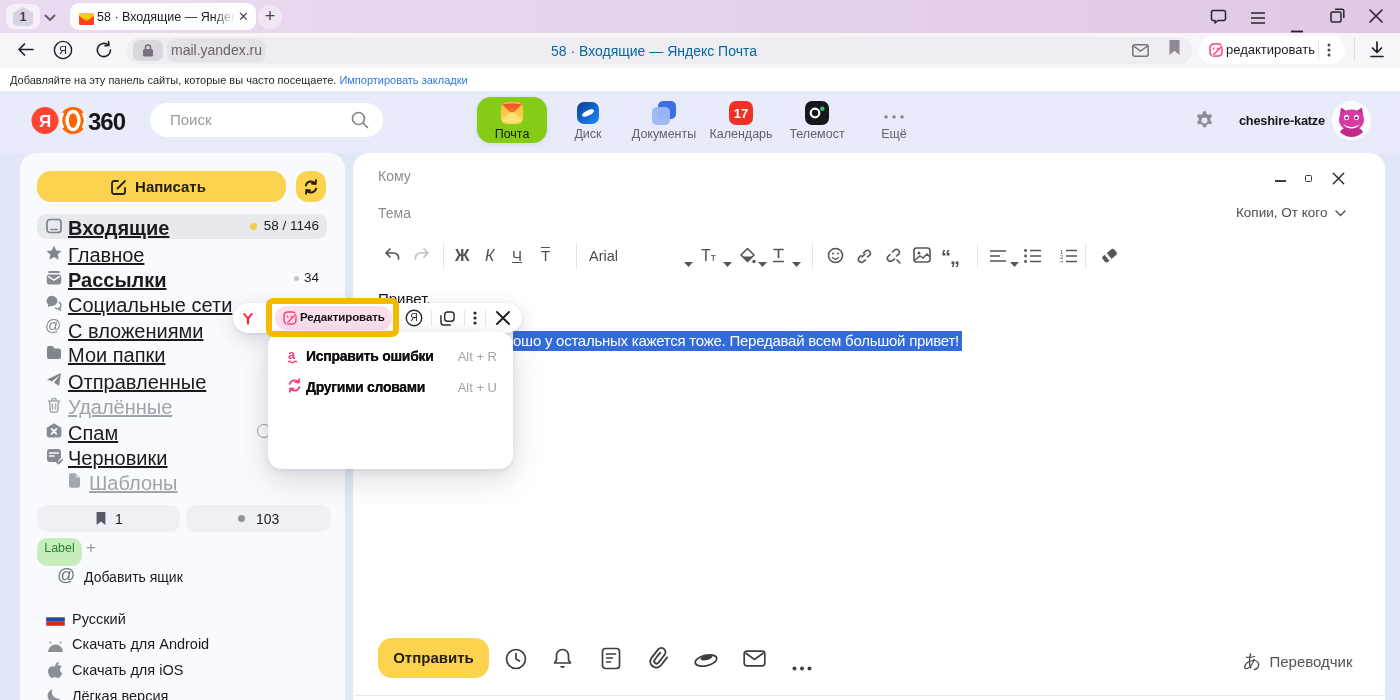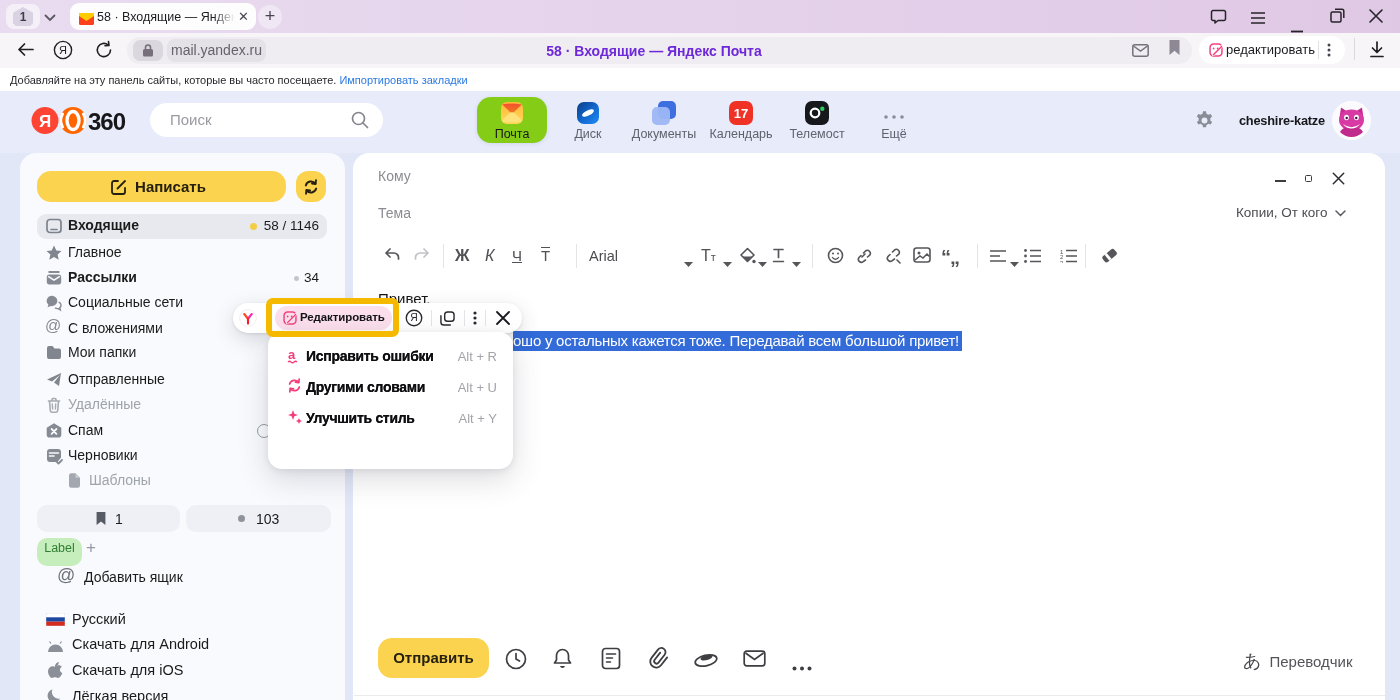--- a/index.html
+++ b/index.html
@@ -21,21 +21,21 @@
      -webkit-mask-image:linear-gradient(90deg,#000 82%,transparent 97%); }
   #tab .x { position:absolute; right:7px; top:6px; color:#49454e; font-size:13px; }
   #newtab { left:258px; top:5px; width:24px; height:24px; border-radius:50%; background:rgba(255,255,255,.4);
     color:#47434e; font-size:18px; text-align:center; line-height:22px; font-weight:400;}
 
   #navbar { left:0; top:33px; width:1400px; height:35px; background:#f7f5f8; }
   #addrfield { left:127px; top:37px; width:1065px; height:27px; border-radius:13px; background:#efedf1; }
   #lockchip { left:133px; top:40px; width:30px; height:21px; border-radius:7px; background:#dbd7de; }
   #domainchip { left:167px; top:39px; width:99px; height:23px; border-radius:8px; background:#e4e1e7;
      font-size:14px; color:#67626b; text-align:center; line-height:23px; }
-  #pagetitle { left:494px; top:43px; width:320px; text-align:center; font-size:14px; color:#6d28d9;font-weight:bold; }
+  #pagetitle { left:494px; top:43px; width:320px; text-align:center; font-size:14px; color:#0369a1; }
   #editpill { left:1199px; top:36px; width:146px; height:28px; border-radius:14px; background:#ffffff; }
   #editpill .t { position:absolute; left:27px; top:6px; font-size:13px; color:#1d1b20; }
   #editpill .sep { position:absolute; left:119px; top:5px; width:1px; height:18px; background:#e4e1e6; }
 
   #bookmarksbar { left:0; top:68px; width:1400px; height:23px; background:#ffffff; font-size:11px; color:#28262b; }
   #bookmarksbar span { position:absolute; left:10px; top:6px; }
   #bookmarksbar a { color:#2c7ae0; text-decoration:none; }
 
   
   #appbg { left:0; top:91px; width:1400px; height:609px; background:#e1e7f7; }
@@ -52,21 +52,21 @@
   #uname { right:75px; top:113px; font-size:12.8px; font-weight:bold; color:#17171a; letter-spacing:-.2px; }
   #avatar { left:1332px; top:101px; width:39px; height:39px; border-radius:50%; background:#fff; overflow:hidden; }
 
   
   #sidebar { left:20px; top:153px; width:325px; height:547px; background:#f8fafd; border-radius:16px 16px 0 0; }
   #btnwrite { left:37px; top:171px; width:249px; height:31px; border-radius:14px; background:#fbd34f;
      text-align:center; font-size:15px; font-weight:bold; color:#25200f; line-height:31px; }
   #btnrefresh { left:296px; top:171px; width:30px; height:31px; border-radius:12px; background:#fbd34f; }
   .srow { left:37px; width:290px; height:25px; }
   .srow .ic { position:absolute; left:8px; top:3px; }
-  .srow .t { position:absolute; left:31px; top:3px; font-size:14px; color:#1b1b1b; }
+  .srow .t { position:absolute; left:31px; top:3px; font-size:20px; color:#1b1b1b;text-decoration:underline; }
   .srow .t.b { font-weight:bold; }
   .srow .t.g { color:#9fa3ab; }
   .srow .cnt { position:absolute; right:8px; top:4px; font-size:13.5px; color:#1b1b1b; }
   #rowinbox { top:214px; height:25px; background:#e7e9ee; border-radius:9px; }
   .dot { position:absolute; width:7px; height:7px; border-radius:50%; }
 
   
   #pill1 { left:37px; top:505px; width:143px; height:27px; border-radius:10px; background:#eef0f5; }
   #pill2 { left:186px; top:505px; width:145px; height:27px; border-radius:10px; background:#eef0f5; }
   #labelpill { left:37px; top:538px; width:45px; height:28px; border-radius:10px; background:#c6eebc;
@@ -602,21 +602,13 @@
   <div class="mitem" style="top:40px">
     <svg class="ic" width="15" height="15" viewBox="0 0 20 20">
         <path d="M3.5 8 a6.8 6.8 0 0 1 12 -2.2" fill="none" stroke="#f23d78" stroke-width="2.3" stroke-linecap="round"></path>
         <path d="M16.2 1.6 L15.7 6.2 L11.2 5.6" fill="none" stroke="#f23d78" stroke-width="2.3" stroke-linecap="round" stroke-linejoin="round"></path>
         <path d="M16.5 12 a6.8 6.8 0 0 1 -12 2.2" fill="none" stroke="#f23d78" stroke-width="2.3" stroke-linecap="round"></path>
         <path d="M3.8 18.4 L4.3 13.8 L8.8 14.4" fill="none" stroke="#f23d78" stroke-width="2.3" stroke-linecap="round" stroke-linejoin="round"></path>
       </svg>
     <div class="t">Другими словами</div>
       <div class="sc">Alt + U</div>
   </div>
-  <div class="mitem" style="top:71px">
-    <svg class="ic" width="16" height="16" viewBox="0 0 16 16">
-        <path d="M6 1 l1.3 3.7 L11 6 l-3.7 1.3 L6 11 l-1.3-3.7 L1 6 l3.7-1.3 Z" fill="#f23d78"></path>
-        <path d="M12 9 l.9 2.1 L15 12 l-2.1.9 L12 15 l-.9-2.1 L9 12 l2.1-.9 Z" fill="#f23d78"></path>
-      </svg>
-    <div class="t">Улучшить стиль</div>
-      <div class="sc">Alt + Y</div>
-  </div>
 </div>
 
 </body></html>

